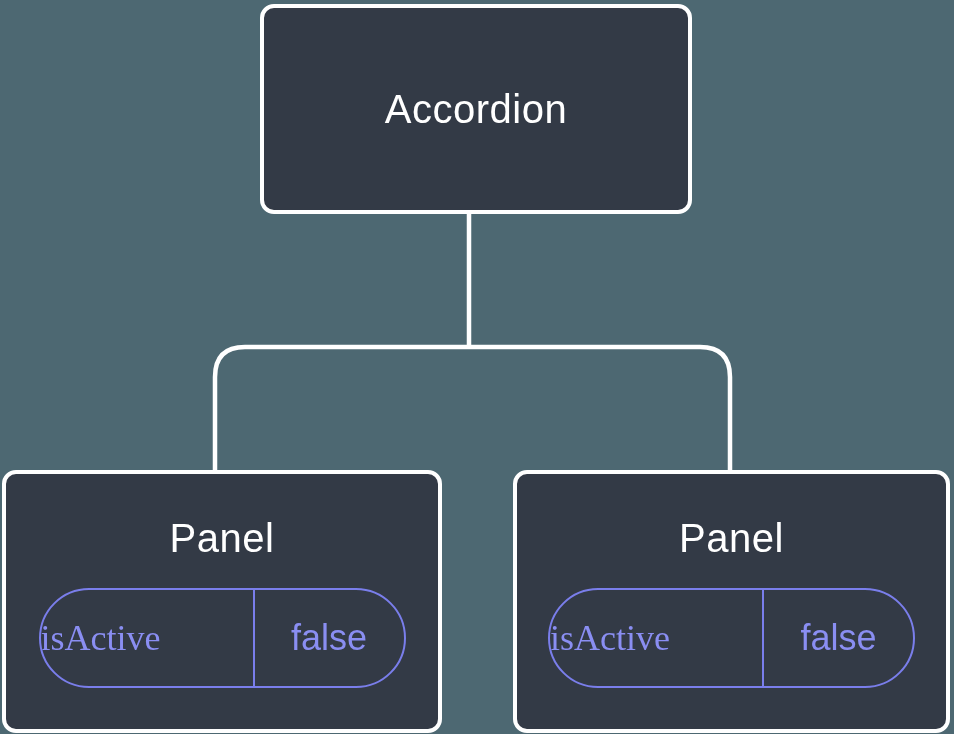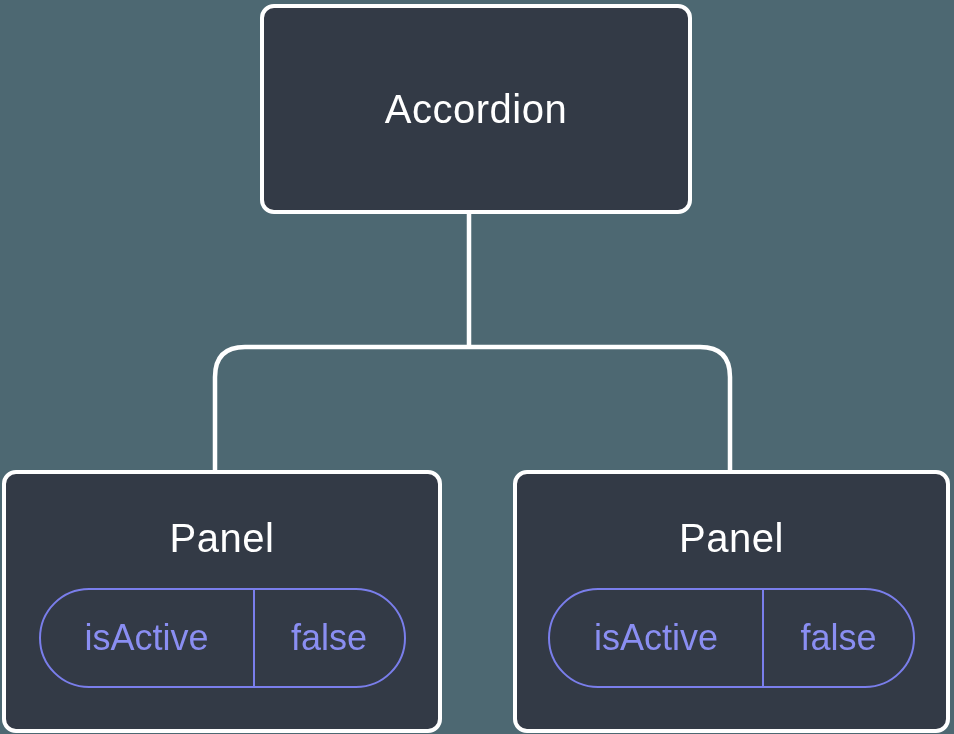--- a/index.html
+++ b/index.html
@@ -72,21 +72,21 @@
     border-radius: 50px;
     display: flex;
     align-items: stretch;
     overflow: hidden;
   }
   .state-key-cell {
     width: 214px;
     border-right: 2px solid var(--state-accent);
     display: flex;
     align-items: center;
-    justify-content: center;
+    font-family: Liberation Serif, serif;
   }
   .state-value-cell {
     flex: 1;
     display: flex;
     align-items: center;
     justify-content: center;
     text-align: center;
   }
   .state-text {
     color: var(--state-text);

